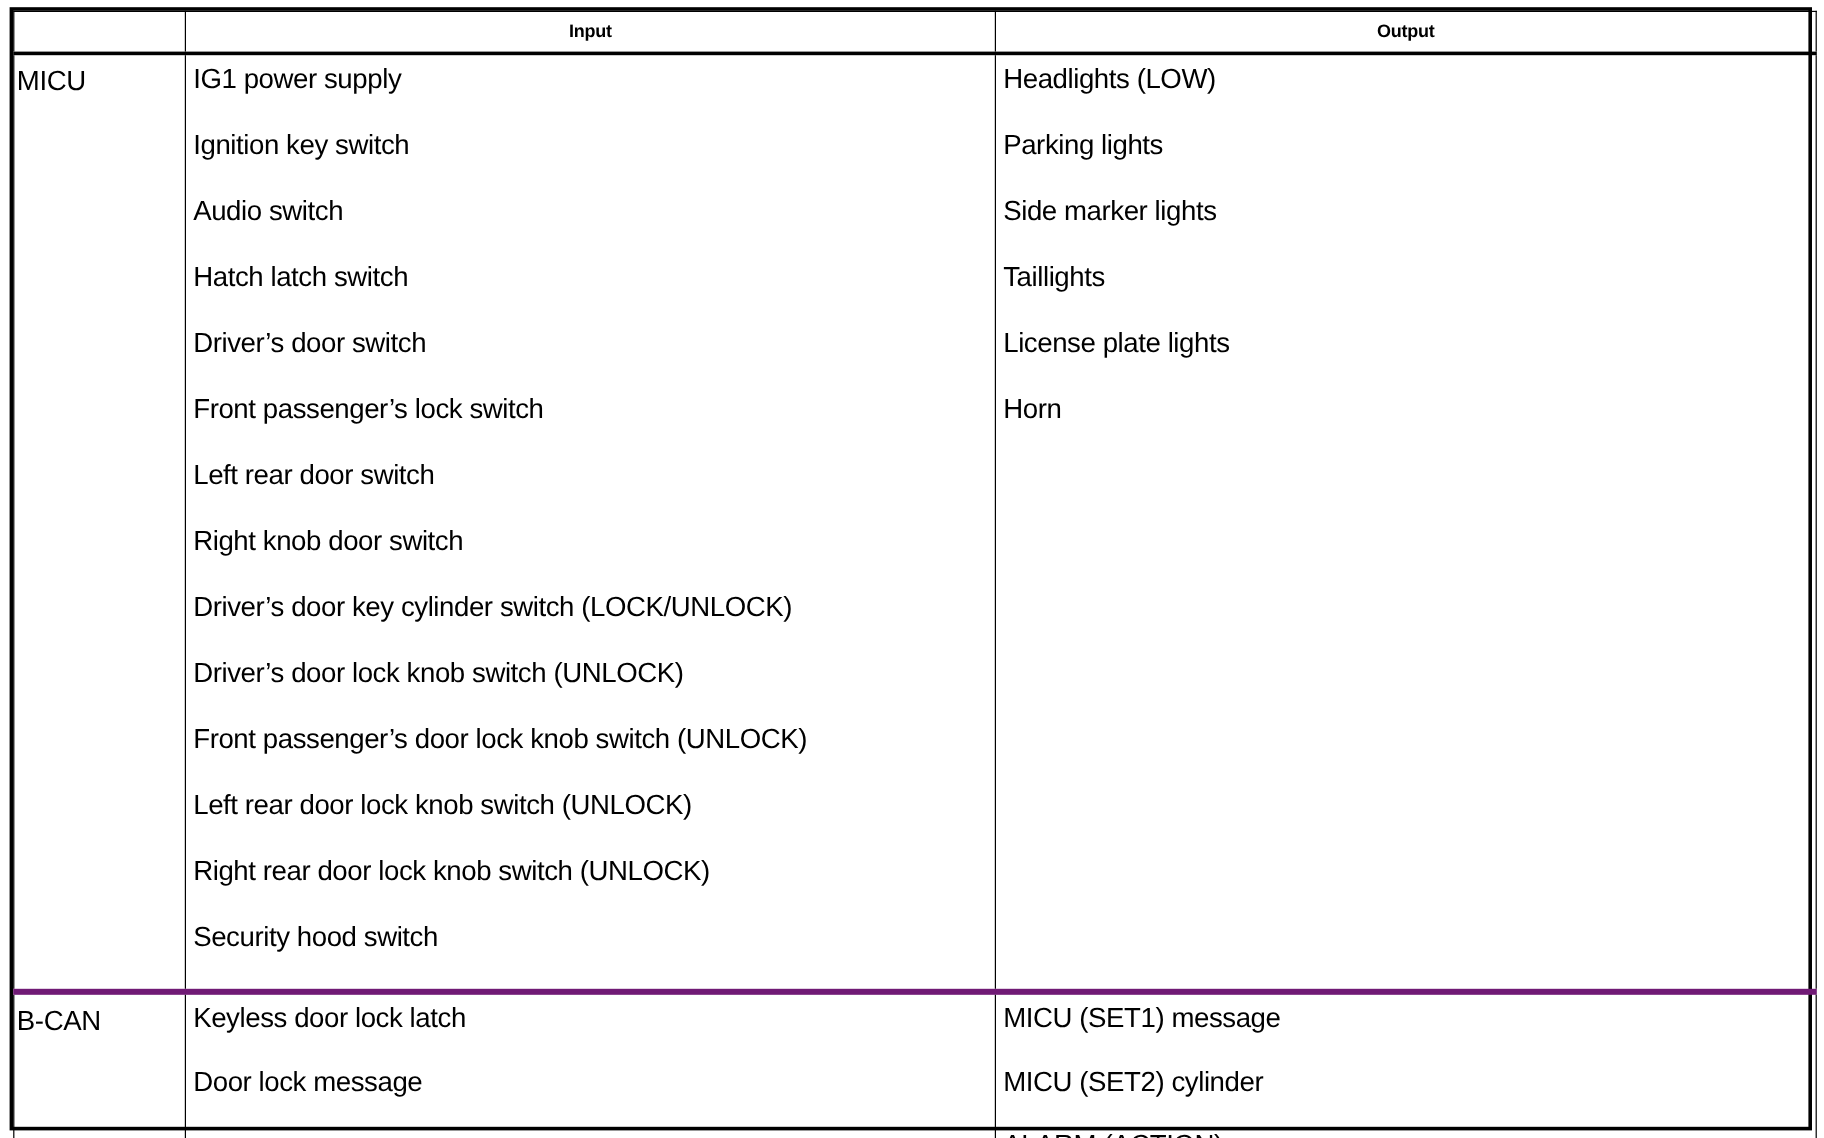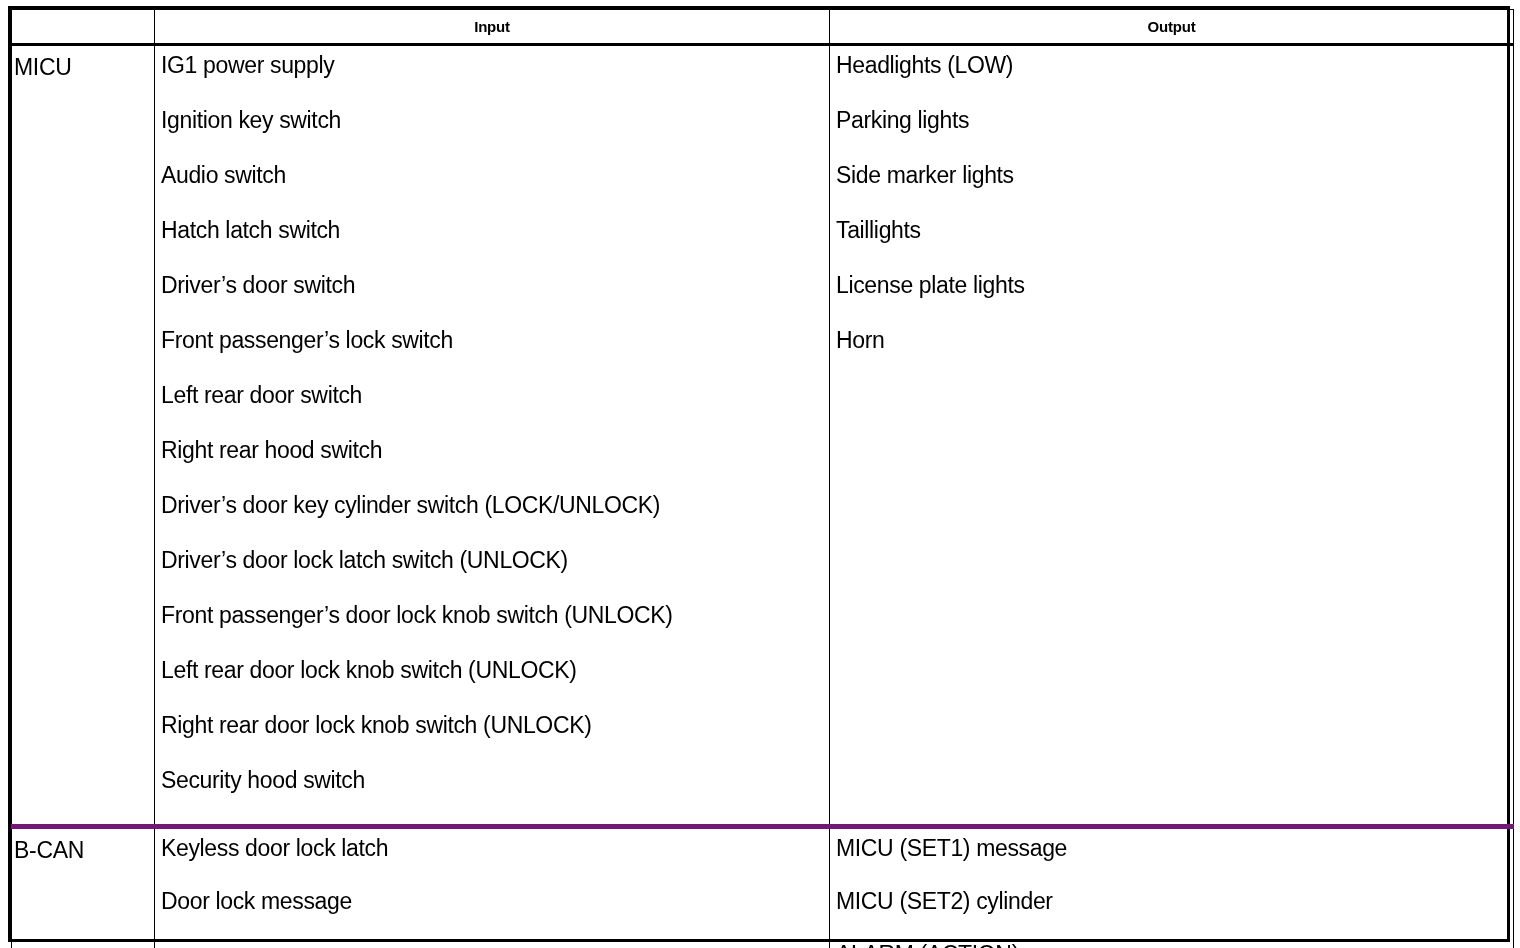--- a/index.html
+++ b/index.html
@@ -111,23 +111,23 @@
         </td>
         <td class="cell-input">
           <ul class="entry-list">
             <li>IG1 power supply</li>
             <li>Ignition key switch</li>
             <li>Audio switch</li>
             <li>Hatch latch switch</li>
             <li>Driver’s door switch</li>
             <li>Front passenger’s lock switch</li>
             <li>Left rear door switch</li>
-            <li>Right rear hood switch</li>
+            <li>Right knob door switch</li>
             <li>Driver’s door key cylinder switch (LOCK/UNLOCK)</li>
-            <li>Driver’s door lock latch switch (UNLOCK)</li>
+            <li>Driver’s door lock knob switch (UNLOCK)</li>
             <li>Front passenger’s door lock knob switch (UNLOCK)</li>
             <li>Left rear door lock knob switch (UNLOCK)</li>
             <li>Right rear door lock knob switch (UNLOCK)</li>
             <li>Security hood switch</li>
           </ul>
         </td>
         <td class="cell-output">
           <ul class="entry-list">
             <li>Headlights (LOW)</li>
             <li>Parking lights</li>

